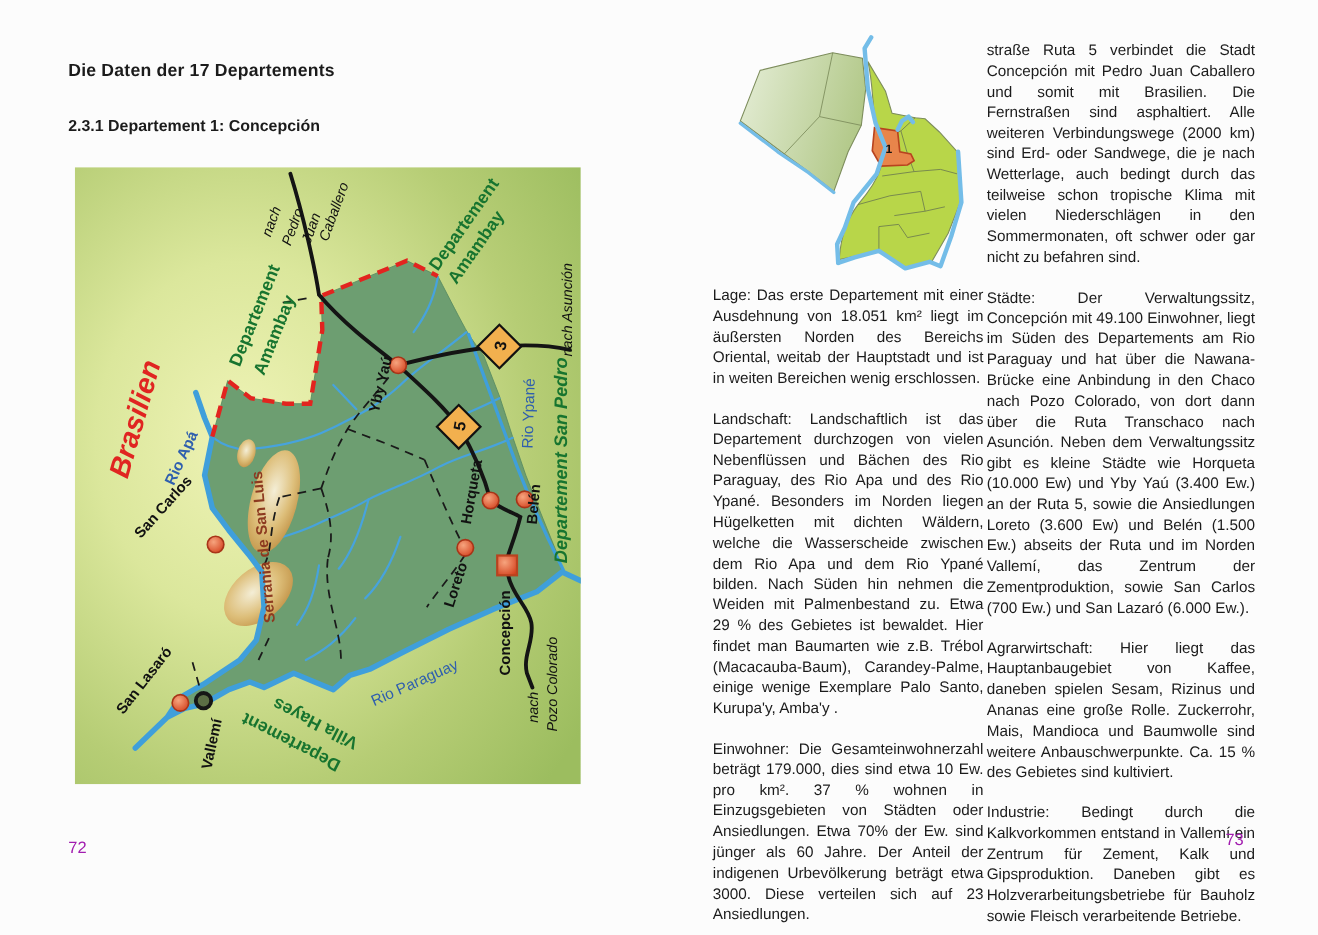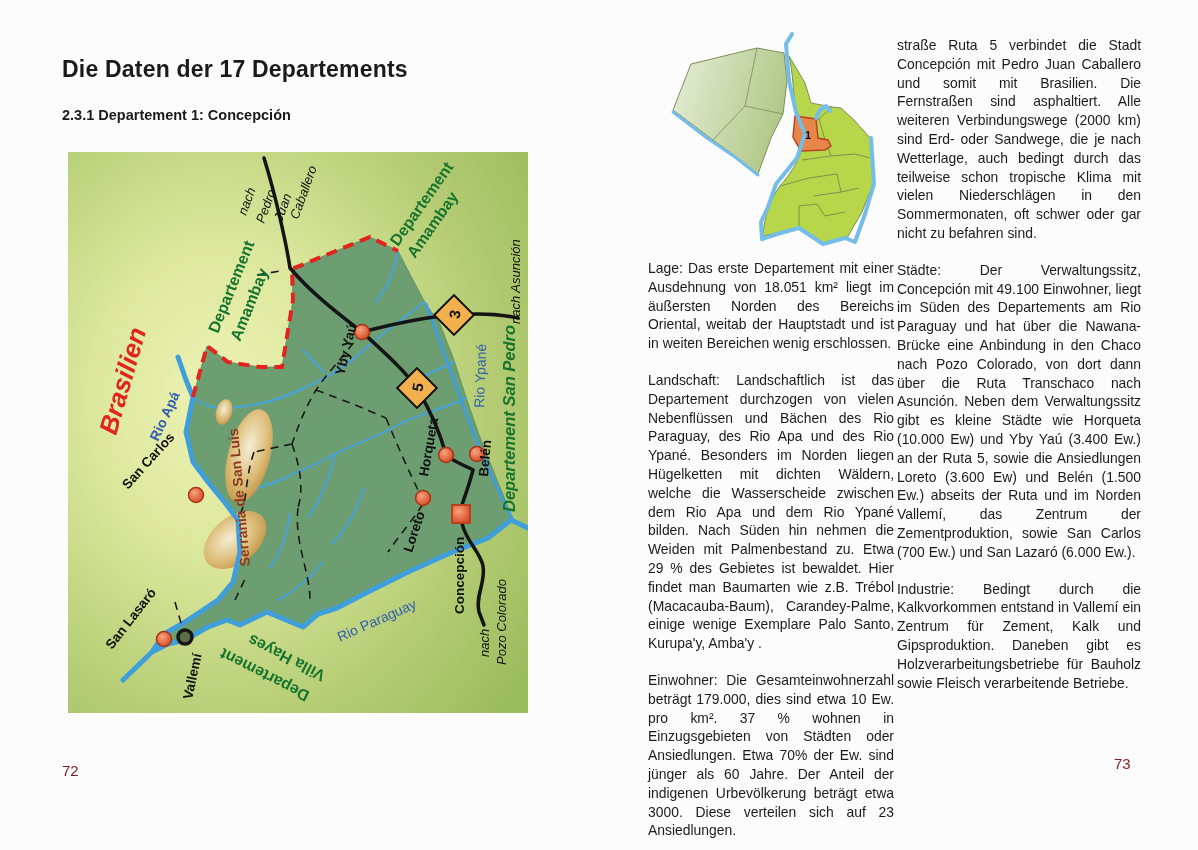--- a/index.html
+++ b/index.html
@@ -3,23 +3,23 @@
 <meta charset="utf-8">
 <style>
   html,body{margin:0;padding:0;}
   body{
     width:1198px;height:850px;position:relative;overflow:hidden;
     background:#fcfcfc;
     font-family:"Liberation Sans", sans-serif;
     color:#1b1b1b;
   }
   .abs{position:absolute;}
-  #title{left:62px;top:56px;font-size:23px;font-weight:bold;letter-spacing:.2px;}
+  #title{left:62px;top:56px;font-size:16px;font-weight:bold;letter-spacing:.2px;}
   #subtitle{left:62px;top:107px;font-size:14.5px;font-weight:bold;text-align:center;}
-  .pagenum{font-size:15px;color:#7f1d1d;}
+  .pagenum{font-size:15px;color:#a21caf;}
   #pagenum-left{left:62px;top:762px;}
   #pagenum-right{left:1114px;top:755px;}
   .col{position:absolute;text-align:justify;font-size:13.9px;line-height:18.8px;
        -webkit-hyphens:auto;hyphens:auto;}
   .col p{margin:0 0 18px 0;}
   .col b{font-weight:normal;}
   svg text{font-family:"Liberation Sans", sans-serif;}
   .town{font-size:13.5px;font-weight:bold;fill:#111;}
   .dept{font-size:16px;font-weight:bold;fill:#17742f;}
   .deptItal{font-size:16.5px;font-weight:bold;font-style:italic;fill:#17742f;}
@@ -201,16 +201,17 @@
 <div class="col" style="left:648px;top:259px;width:246px;">
   <p><b>Lage:</b><span> Das erste Departement mit einer Ausdehnung von 18.051 km² liegt im äußersten Norden des Bereichs Oriental, weitab der Hauptstadt und ist in weiten Bereichen wenig erschlossen.</span></p>
   <p><b>Landschaft:</b><span> Landschaftlich ist das Departement durchzogen von vielen Nebenflüssen und Bächen des Rio Paraguay, des Rio Apa und des Rio Ypané. Besonders im Norden liegen Hügelketten mit dichten Wäldern, welche die Wasserscheide zwischen dem Rio Apa und dem Rio Ypané bilden. Nach Süden hin nehmen die Weiden mit Palmenbestand zu. Etwa 29 % des Gebietes ist bewaldet. Hier findet man Baumarten wie z.B. Trébol (Macacauba-Baum), Carandey-Palme, einige wenige Exemplare Palo Santo, Kurupa'y, Amba'y .</span></p>
   <p><b>Einwohner:</b><span> Die Gesamteinwohnerzahl beträgt 179.000, dies sind etwa 10 Ew. pro km². 37 % wohnen in Einzugsgebieten von Städten oder Ansiedlungen. Etwa 70% der Ew. sind jünger als 60 Jahre. Der Anteil der indigenen Urbevölkerung beträgt etwa 3000. Diese verteilen sich auf 23  Ansiedlungen.</span></p>
 
 </div>
 
 <div class="col" style="left:897px;top:36px;width:244px;">
   <p><b></b><span>straße Ruta 5 verbindet die Stadt Concepción mit Pedro Juan Caballero und somit mit Brasilien. Die Fernstraßen sind asphaltiert. Alle weiteren Verbindungswege (2000 km) sind Erd- oder Sandwege, die je nach Wetterlage, auch bedingt durch das teilweise schon tropische Klima mit vielen Niederschlägen in den Sommermonaten, oft schwer oder gar nicht zu befahren sind.</span></p>
   <p><b>Städte:</b><span> Der Verwaltungssitz, Concepción mit 49.100 Einwohner, liegt im Süden des Departements am Rio Paraguay und hat über die Nawana-Brücke eine Anbindung in den Chaco nach Pozo Colorado, von dort  dann über die Ruta Transchaco nach Asunción. Neben dem Verwaltungssitz gibt es  kleine Städte wie Horqueta (10.000 Ew)   und Yby Yaú (3.400 Ew.) an der Ruta 5, sowie die Ansiedlungen Loreto (3.600 Ew)  und Belén (1.500 Ew.) abseits der Ruta und im Norden Vallemí, das Zentrum der Zementproduktion, sowie San Carlos (700 Ew.) und San Lazaró (6.000 Ew.).</span></p>
+  <p><b>Agrarwirtschaft:</b><span> Hier liegt das Hauptanbaugebiet von Kaffee, daneben spielen Sesam, Rizinus und Ananas eine große Rolle. Zuckerrohr, Mais, Mandioca und Baumwolle sind weitere Anbauschwerpunkte. Ca. 15 % des Gebietes sind kultiviert.</span></p>
   <p><b>Industrie:</b><span> Bedingt durch die Kalkvorkommen entstand in Vallemí ein Zentrum für Zement, Kalk und Gipsproduktion. Daneben gibt es Holzverarbeitungsbetriebe für Bauholz sowie Fleisch verarbeitende Betriebe.</span></p>
 </div>
 
 <div class="abs pagenum" id="pagenum-right">73</div>
 
 </body></html>

